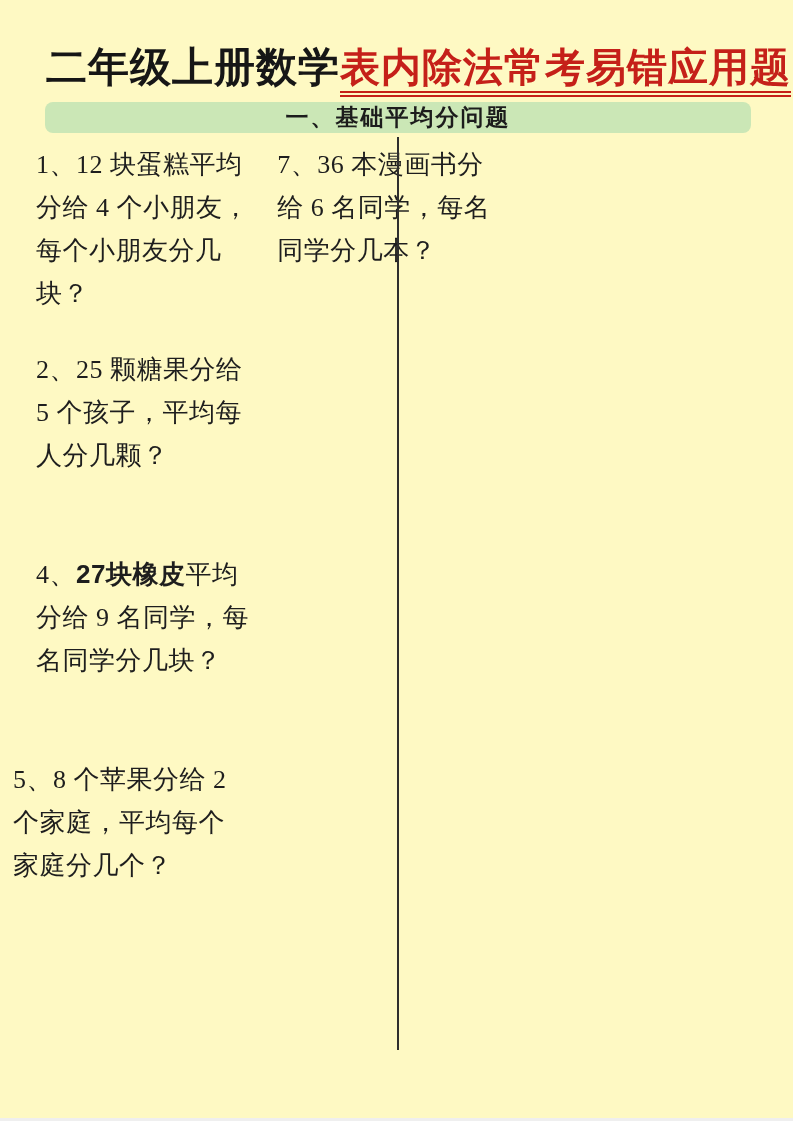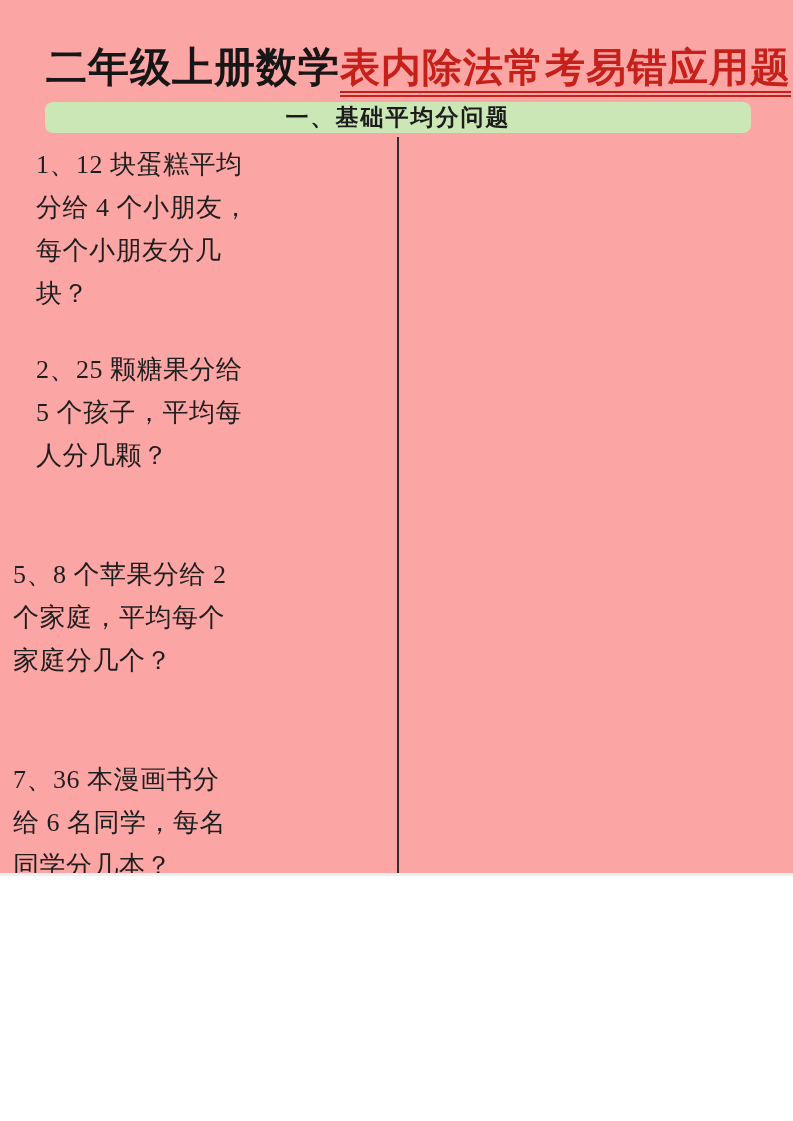--- a/index.html
+++ b/index.html
@@ -4,22 +4,22 @@
 <style>
   * { margin: 0; padding: 0; box-sizing: border-box; }
   html, body {
     width: 793px;
     background: #ffffff;
     font-family: "Liberation Serif", "DejaVu Serif", serif;
   }
   .page {
     position: relative;
     width: 793px;
-    height: 876px;
-    background: #fca5a5;
+    height: 1121px;
+    background: #fef9c3;
     overflow: hidden;
   }
 
   
   .title-row {
     padding: 44px 40px 0 46px;
     white-space: nowrap;
     line-height: 1.15;
   }
   .title-black {
@@ -113,20 +113,23 @@
 
   <div class="grid">
     <div class="divider"></div>
 
     <div class="cell left">
       <p class="prob">1、12 块蛋糕平均分给 4 个小朋友，每个小朋友分几块？</p>
     </div>
     <div class="cell left">
       <p class="prob">2、25 颗糖果分给 5 个孩子，平均每人分几颗？</p>
     </div>
+    <div class="cell left">
+      <p class="prob"><span>4、</span><span class="hei">27块橡皮</span><span>平均分给 9 名同学，每名同学分几块？</span></p>
+    </div>
 
     <div class="cell right">
       <p class="prob">5、8 个苹果分给 2 个家庭，平均每个家庭分几个？</p>
     </div>
     <div class="cell right">
       <p class="prob">7、36 本漫画书分给 6 名同学，每名同学分几本？</p>
     </div>
   </div>
 
   <div class="bottom-strip"></div>

